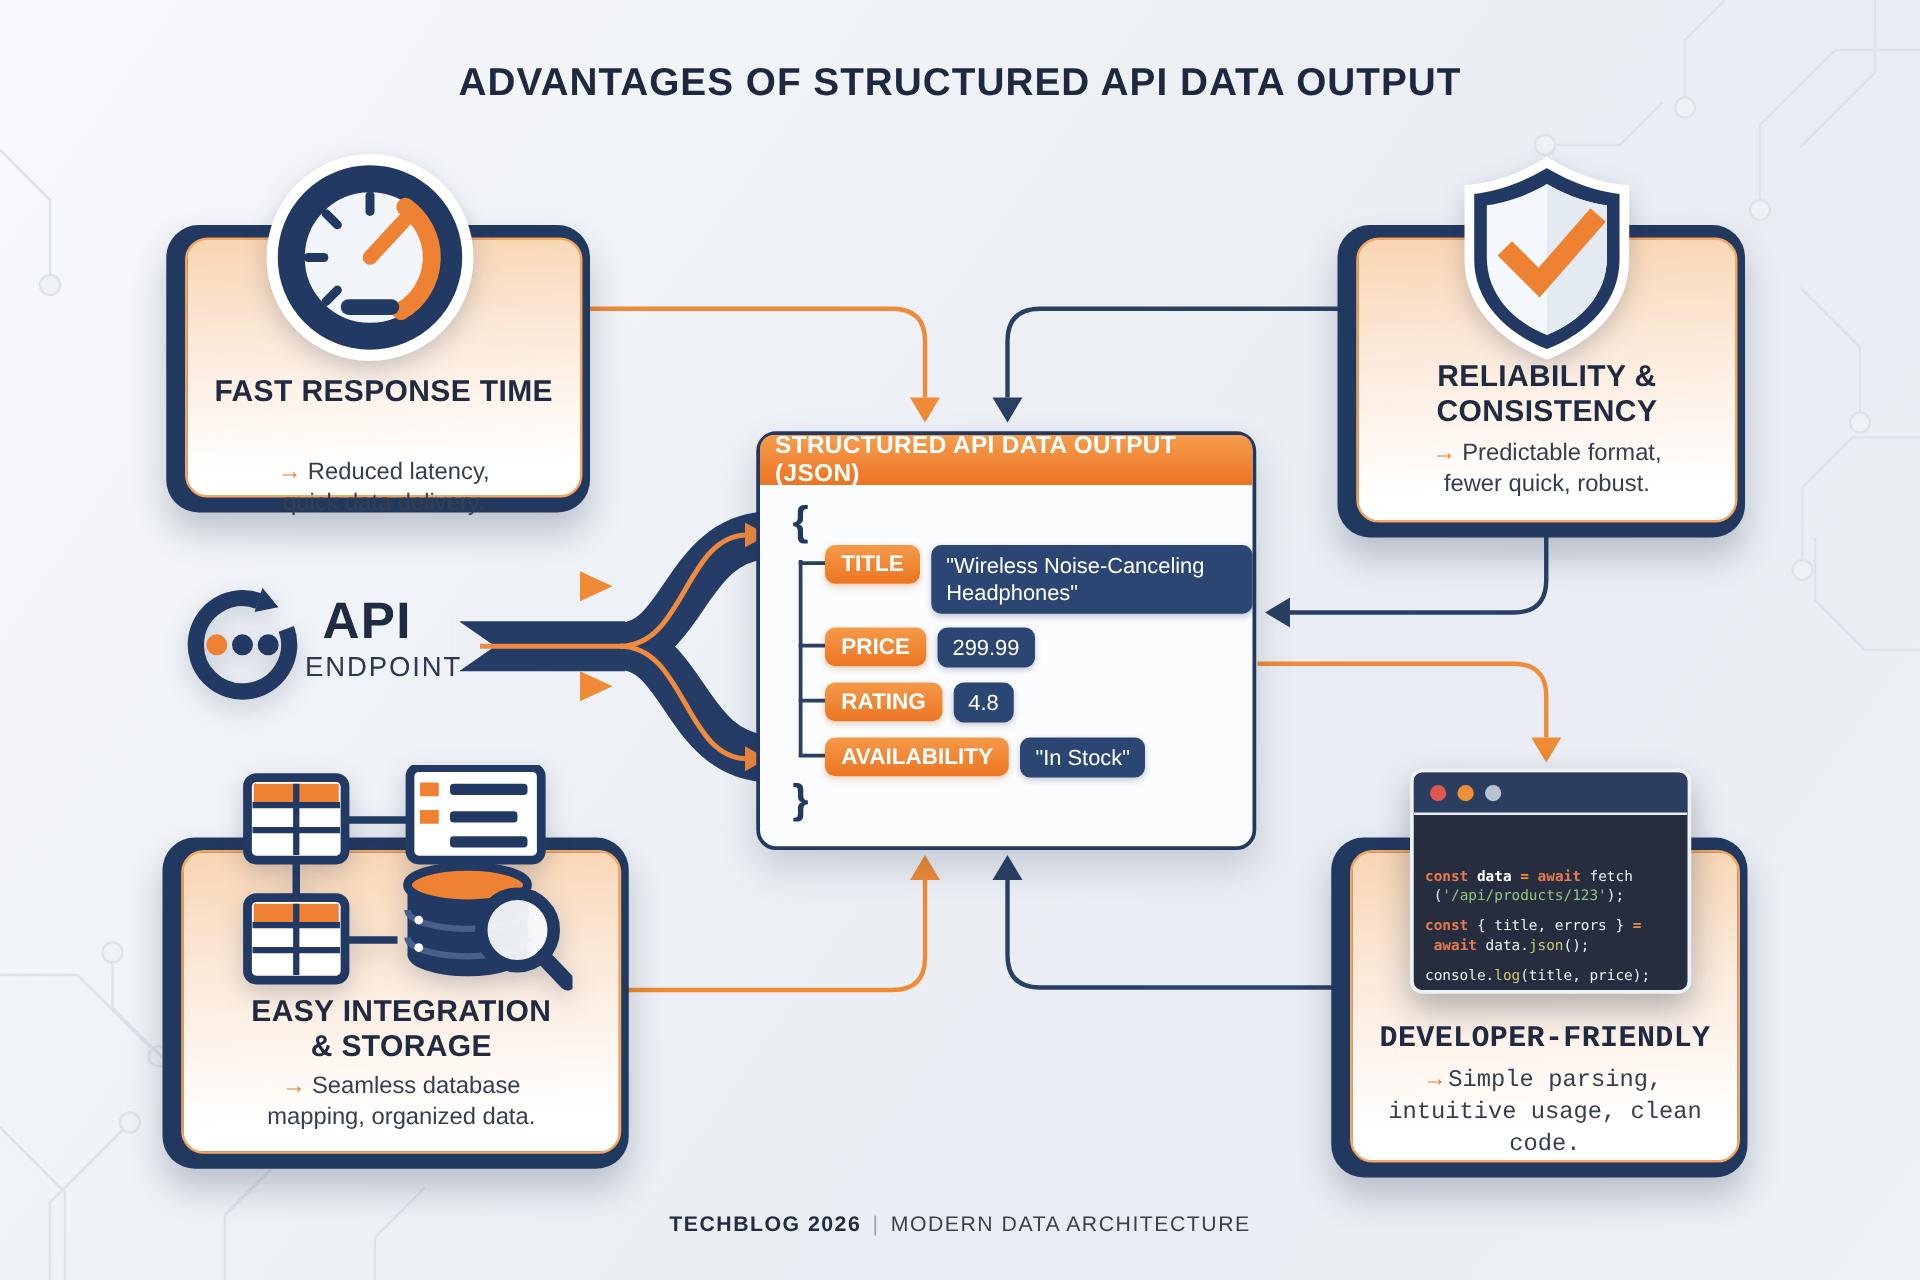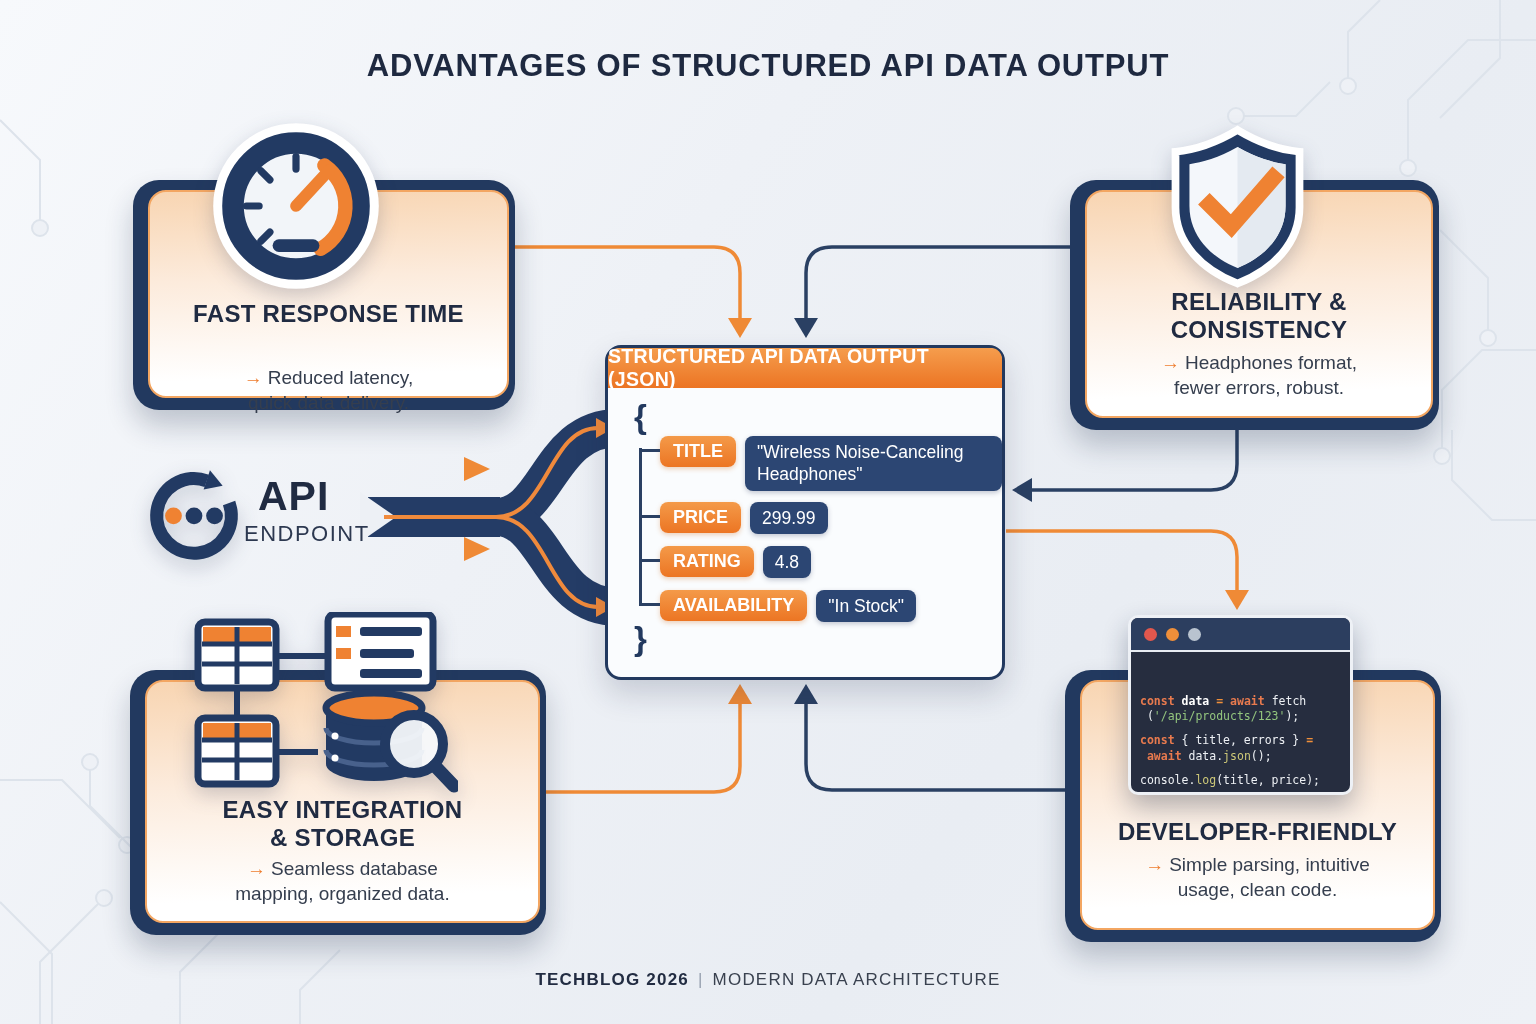--- a/index.html
+++ b/index.html
@@ -8,21 +8,21 @@
     background:linear-gradient(125deg,#f7f9fc 0%,#eef1f6 38%,#e9edf3 68%,#eef1f6 100%);
     font-family:"Liberation Sans",sans-serif;
   }
   svg.layer{position:absolute;left:0;top:0;pointer-events:none;}
   .z1{z-index:1}
 
   .main-title{position:absolute;top:48px;left:0;width:100%;text-align:center;
     font-size:31px;font-weight:bold;color:#1e2940;letter-spacing:.8px;z-index:2;}
 
   
-  .card{position:absolute;z-index:2;padding-left:43px;}
+  .card{position:absolute;z-index:2;}
   .card-back{position:absolute;top:-10px;left:-15px;right:-6px;bottom:-12px;
     background:#22395f;border-radius:26px;box-shadow:0 16px 28px rgba(25,40,70,.24);}
   .card-front{position:absolute;inset:0;border-radius:18px;border:2px solid #f3a662;
     background:linear-gradient(178deg,#f8d5b2 0%,#fcebdc 42%,#ffffff 88%);}
   .card-title{position:absolute;left:0;width:100%;text-align:center;font-weight:bold;
     font-size:24px;color:#202b42;line-height:1.16;letter-spacing:.3px;}
   .card-desc{position:absolute;left:50%;transform:translateX(-50%);text-align:center;
     font-size:19px;color:#353e4e;line-height:1.33;}
   .card-desc .arrow{color:#ee7d2e;font-weight:bold;margin-right:5px;}
 
@@ -31,39 +31,39 @@
   .card-tl .card-desc{top:146px;width:215px;margin-top:29px;}
 
   .card-tr{left:1085px;top:190px;width:305px;height:228px;}
   .card-tr .card-title{top:98px;}
   .card-tr .card-desc{top:160px;width:235px;}
 
   .card-bl{left:145px;top:680px;width:352px;height:243px;}
   .card-bl .card-title{top:116px;}
   .card-bl .card-desc{top:176px;width:250px;}
 
-  .card-br{left:1080px;top:680px;width:312px;height:250px;}
+  .card-br{left:1080px;top:680px;width:312px;height:250px;font-family:Liberation Mono, monospace;}
   .card-br .card-title{top:138px;}
   .card-br .card-desc{top:172px;width:255px;}
 
   .icon-float{position:absolute;z-index:3;filter:drop-shadow(0 7px 10px rgba(30,45,80,.22));}
 
   
   .api-label{position:absolute;left:244px;top:476px;z-index:2;}
   .api-title{font-size:41px;font-weight:bold;color:#202b42;letter-spacing:1px;line-height:1;margin-left:14px;}
   .api-sub{font-size:22px;color:#2c3850;letter-spacing:1.5px;margin-top:4px;}
 
   
   .json-panel{position:absolute;left:605px;top:345px;width:400px;height:335px;z-index:2;
     background:#fafcfe;border:3px solid #22395f;border-radius:16px;
     box-shadow:0 14px 30px rgba(25,40,70,.18);box-sizing:border-box;}
   .json-header{position:absolute;top:0;left:0;right:0;height:40px;
     background:linear-gradient(180deg,#f59d4d,#ec7423);border-radius:11px 11px 0 0;
     display:flex;align-items:center;justify-content:center;color:#fff;font-weight:bold;
-    font-size:19.5px;letter-spacing:.3px;}
+    font-size:19.5px;letter-spacing:.3px;padding-left:12px;}
   .brace{position:absolute;font-weight:bold;color:#22395f;font-size:33px;line-height:1;}
   .brace-open{left:26px;top:52px;}
   .brace-close{left:26px;top:274px;}
   .trunk{position:absolute;left:31px;top:100px;width:2.5px;height:157px;background:#2a4063;}
   .json-row{position:absolute;left:52px;display:flex;align-items:flex-start;gap:9px;}
   .json-row .stub{position:absolute;left:-21px;top:13px;width:21px;height:2.5px;background:#2a4063;}
   .key-pill{background:linear-gradient(180deg,#f49a49,#ec7523);color:#fff;font-weight:bold;
     font-size:18px;padding:5px 13px;border-radius:8px;white-space:nowrap;
     box-shadow:0 2px 5px rgba(205,105,25,.3);}
   .value-pill{background:#2c4673;color:#fff;font-size:17.5px;padding:5px 12px;border-radius:8px;
@@ -190,21 +190,21 @@
     </g>
     <line x1="100" y1="100" x2="137" y2="60" stroke="#ef8232" stroke-width="13" stroke-linecap="round"></line>
     <rect x="74" y="137" width="52" height="14" rx="7" fill="#223a63"></rect>
   </svg>
 
   <div class="card card-tr">
     <div class="card-back"></div>
     <div class="card-front"></div>
     <div class="card-title" style="width:260px;left:50%;transform:translateX(-50%);">RELIABILITY &amp; CONSISTENCY</div>
     <div class="card-desc">
-      <span class="arrow">→</span><span>Headphones format, fewer errors, robust.</span>
+      <span class="arrow">→</span><span>Predictable format, fewer quick, robust.</span>
     </div>
   </div>
   <svg class="icon-float" style="left:1160px;top:120px;" width="155" height="172" viewBox="0 0 200 220">
     <path d="M100 12 C130 30 158 38 180 40 L180 112 C180 158 146 192 100 210 C54 192 20 158 20 112 L20 40 C42 38 70 30 100 12 Z" fill="#223a63" stroke="#ffffff" stroke-width="10"></path>
     <path d="M100 34 C124 48 146 54 162 56 L162 110 C162 148 135 176 100 190 C65 176 38 148 38 110 L38 56 C54 54 76 48 100 34 Z" fill="#f4f7fb"></path>
     <path d="M100 34 C124 48 146 54 162 56 L162 110 C162 148 135 176 100 190 Z" fill="#e4eaf1"></path>
     <path d="M64 108 L92 136 L146 74" stroke="#ef8232" stroke-width="21" fill="none" stroke-linecap="square"></path>
   </svg>
 
   <svg class="icon-float" style="left:138px;top:458px;" width="112" height="112" viewBox="0 0 120 120">

